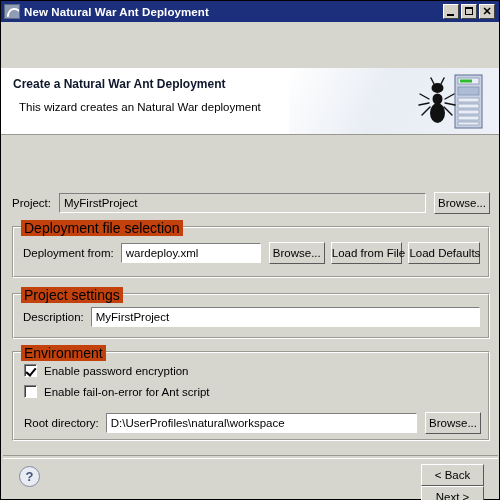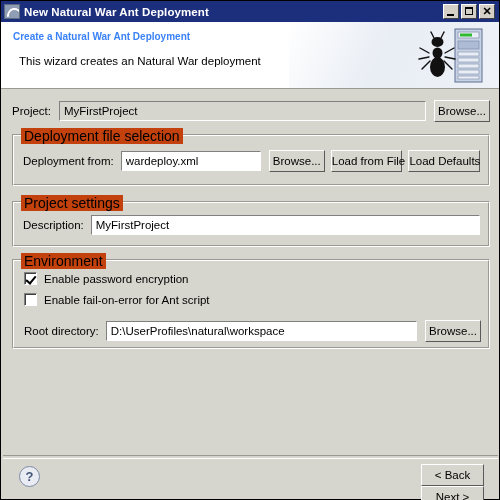--- a/index.html
+++ b/index.html
@@ -21,20 +21,21 @@
   .window {
     position: absolute;
     left: 0; top: 0;
     width: 500px; height: 500px;
     box-sizing: border-box;
     background: #d6d6ce;
     border: 1px solid #000;
     border-right-color: #000;
     display: flex;
     flex-direction: column;
+    gap: 46px;
   }
 
   
   .titlebar {
     height: 21px;
     background: #1c2f7c;
     display: flex;
     align-items: center;
     padding: 0 2px 0 3px;
     flex: none;
@@ -124,23 +125,23 @@
   }
   .banner-sheen {
     position: absolute;
     right: 0; top: 0;
     width: 210px; height: 100%;
     background: linear-gradient(115deg, rgba(255,255,255,0) 0%, rgba(214,222,235,0.55) 45%, rgba(236,240,247,0.9) 100%);
   }
   .banner-title {
     position: absolute;
     left: 12px; top: 9px;
-    font-size: 10px;
+    font-size: 12px;
     font-weight: bold;
-    color: #3b82f6;
+    color: #0f172a;
     white-space: nowrap;
   }
   .banner-sub {
     position: absolute;
     left: 18px; top: 33px;
     font-size: 11.5px;
     color: #000;
     white-space: nowrap;
   }
   .banner-art {

